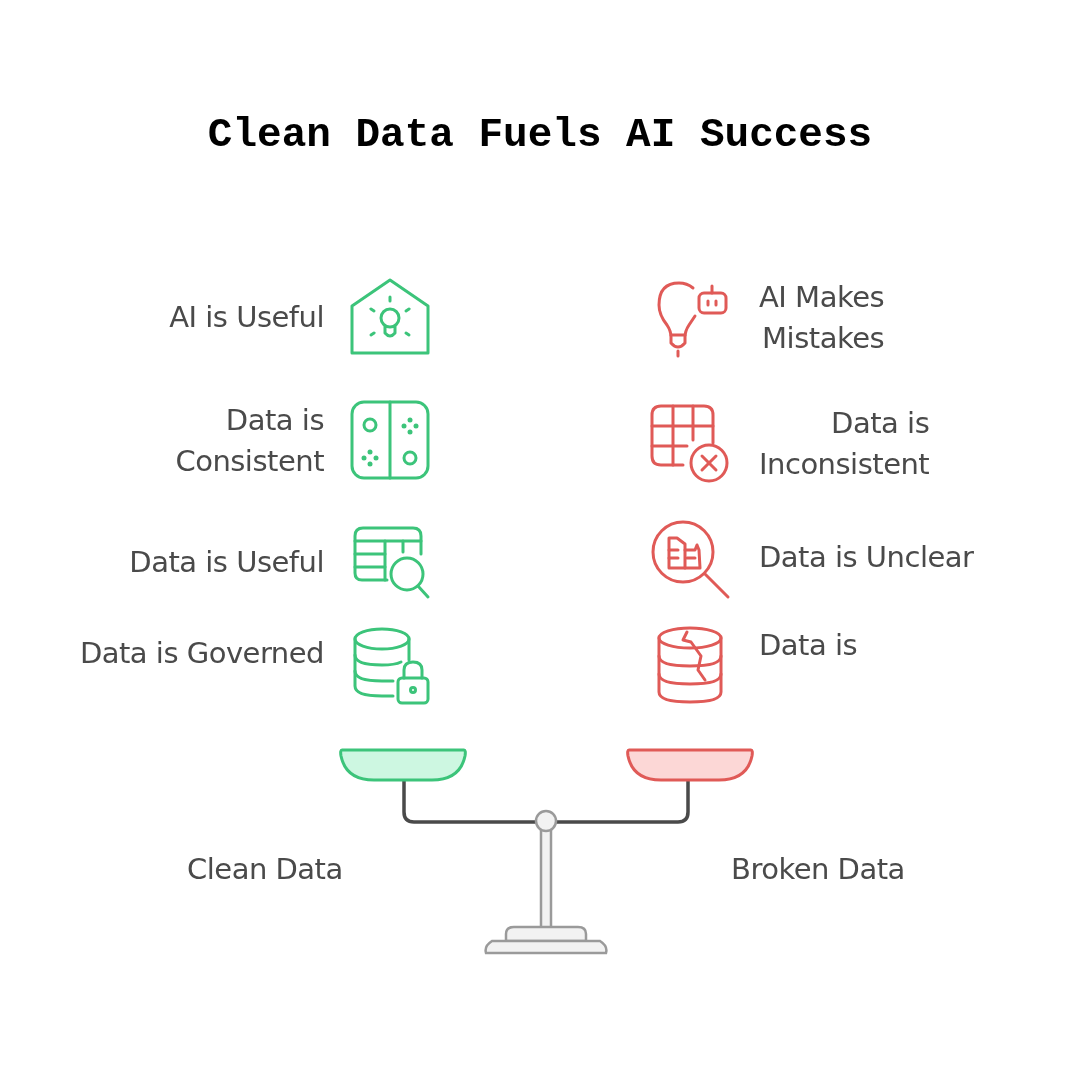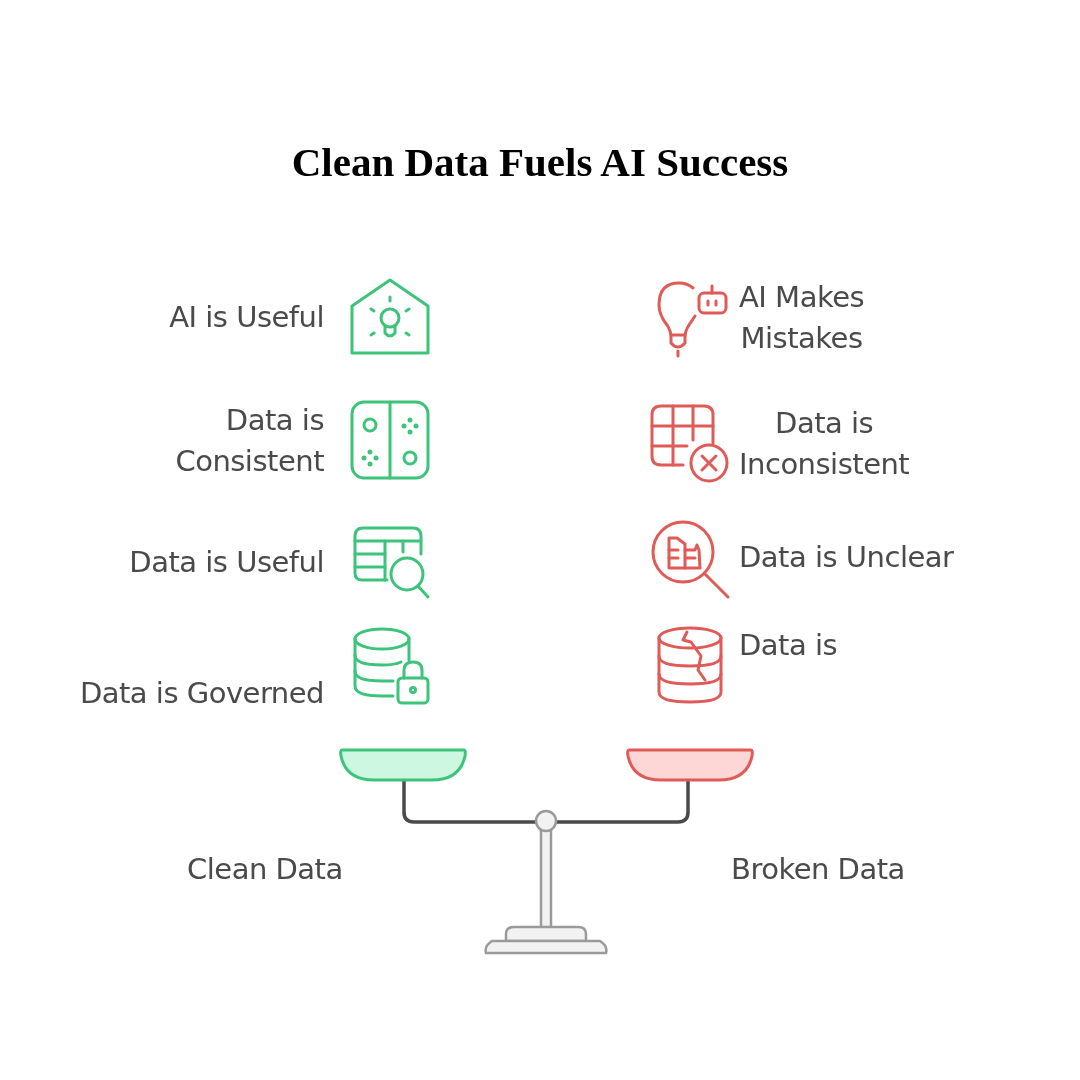--- a/index.html
+++ b/index.html
@@ -1,24 +1,24 @@
 <!DOCTYPE html>
 <html><head>
 <meta charset="utf-8">
 <style>
   html, body { margin: 0; padding: 0; background: #ffffff; }
   body { width: 1080px; height: 1080px; position: relative; overflow: hidden;
          font-family: "Liberation Sans", sans-serif; }
   .title { position: absolute; top: 112px; left: 0; width: 1080px; text-align: center;
-           font-family: Liberation Serif, serif; font-weight: bold; font-size: 41px;
-           color: #000000; letter-spacing: 0px; margin-top: 26px; }
+           font-family: Liberation Mono, monospace; font-weight: bold; font-size: 41px;
+           color: #000000; letter-spacing: 0px; }
   .label { position: absolute; font-family: "DejaVu Sans", sans-serif; font-size: 29px;
            line-height: 41px; color: #4a4a4a; letter-spacing: -0.5px; }
   .label.left { text-align: right; right: 756px; }
-  .label.right { text-align: center; left: 739px; }
+  .label.right { text-align: right; left: 759px; }
   .icon { position: absolute; width: 90px; height: 90px; }
   .icon svg { width: 100%; height: 100%; display: block; }
   .scale { position: absolute; left: 0; top: 0; width: 1080px; height: 1080px; }
   .bottom-label { position: absolute; top: 852px; font-family: "DejaVu Sans", sans-serif;
                   font-size: 29px; color: #4a4a4a; letter-spacing: -0.5px; }
 </style>
 </head>
 <body>
 
 <div class="title">Clean Data Fuels AI Success</div>
@@ -26,21 +26,21 @@
 <div class="label left" style="top:297px;">
   <div>AI is Useful</div>
 </div>
 <div class="label left" style="top:400px;">
   <div>Data is</div>
   <div>Consistent</div>
 </div>
 <div class="label left" style="top:542px;">
   <div>Data is Useful</div>
 </div>
-<div class="label left" style="top:673px;">
+<div class="label left" style="top:633px;">
   <div>Data is Governed</div>
 </div>
 
 <div class="label right" style="top:277px;">
   <div>AI Makes</div>
   <div>Mistakes</div>
 </div>
 <div class="label right" style="top:403px;">
   <div>Data is</div>
   <div>Inconsistent</div>

